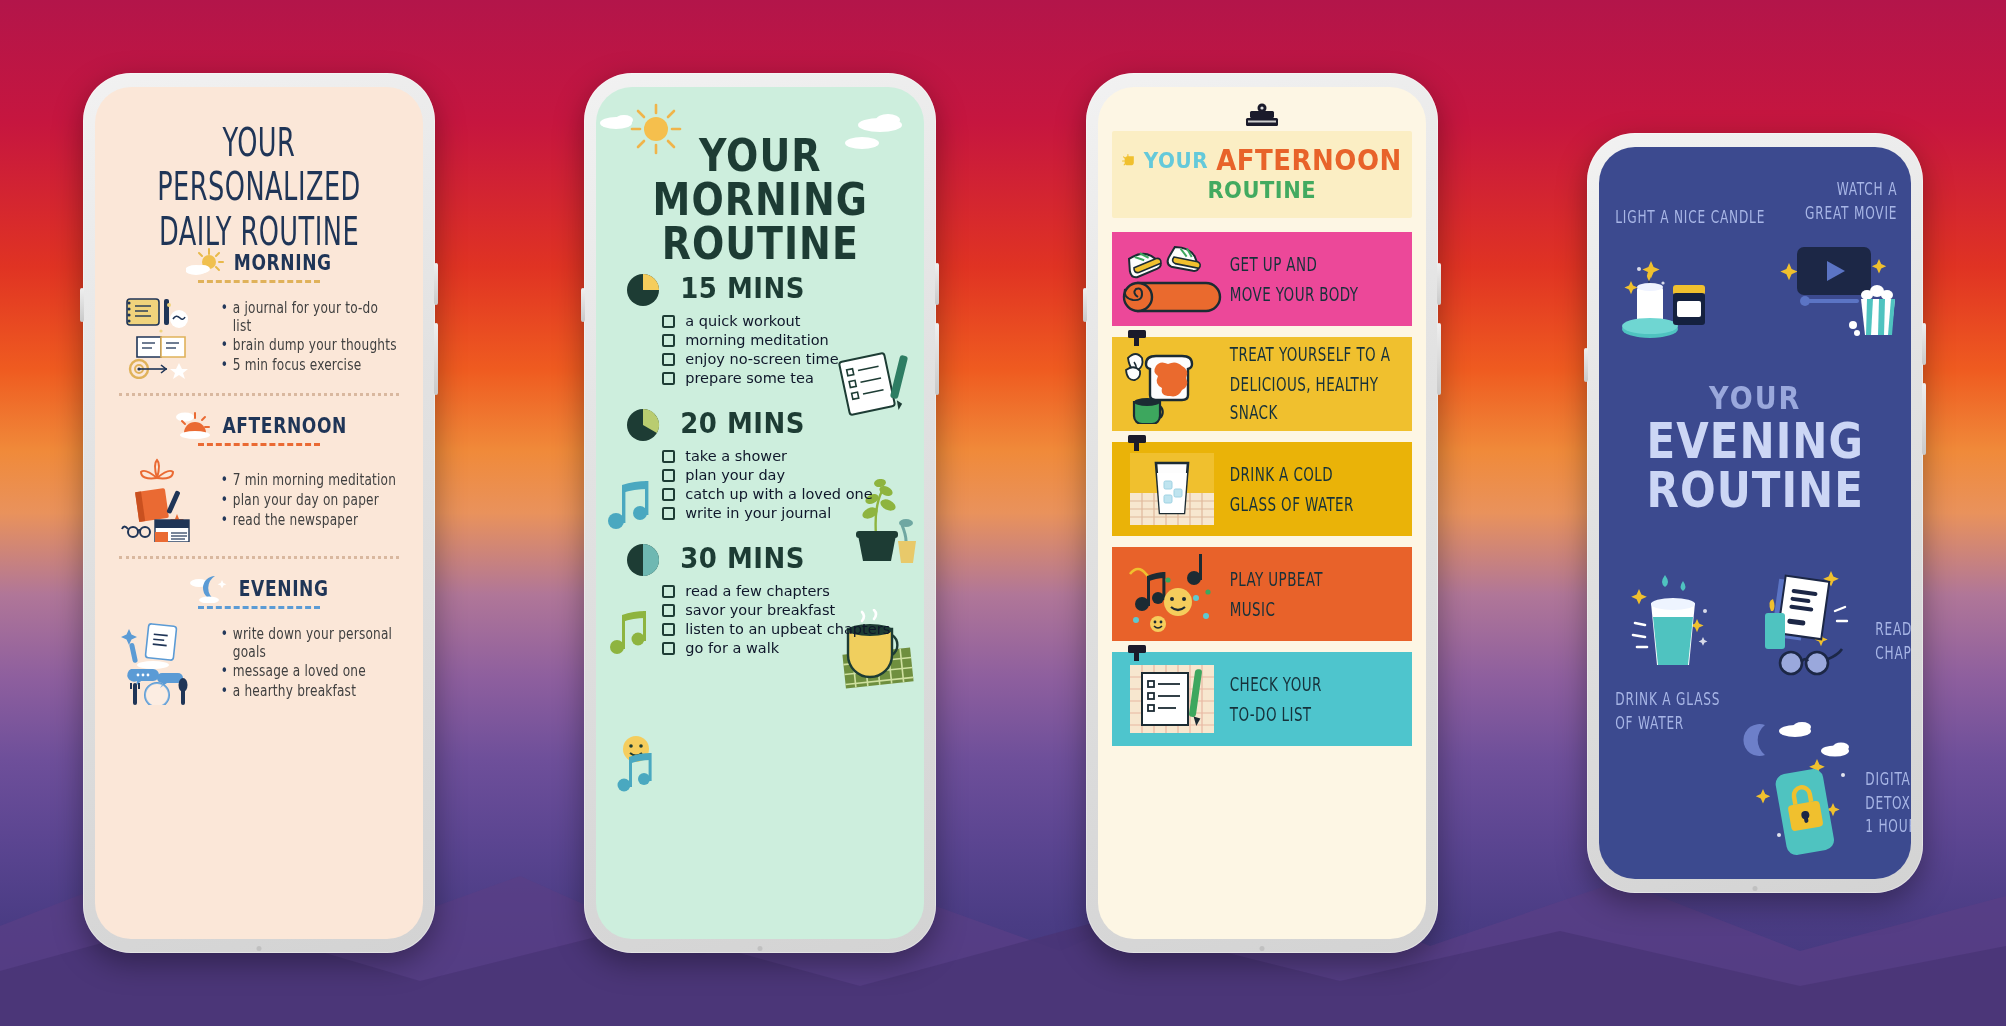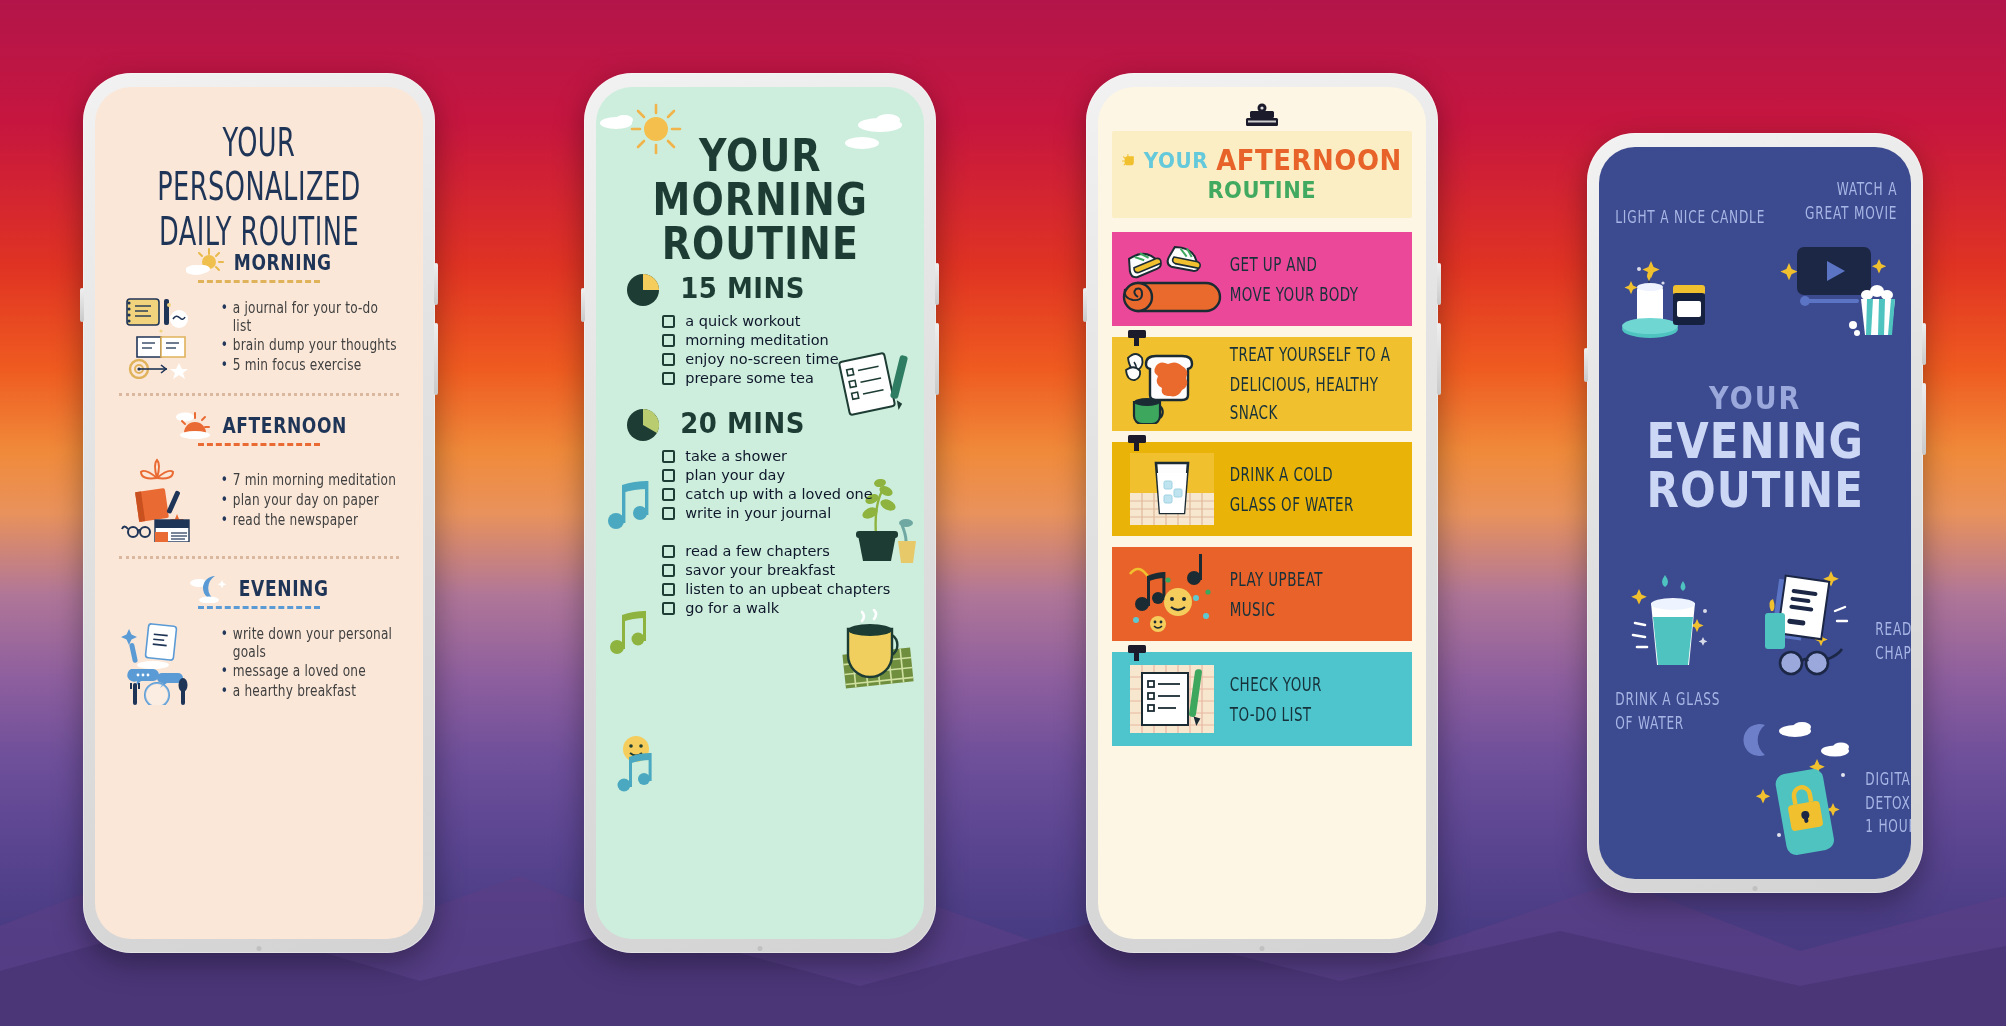--- a/index.html
+++ b/index.html
@@ -531,20 +531,27 @@
               <span>catch up with a loved one</span>
             </li>
           <li>
               <span class="cbox"></span>
               <span>write in your journal</span>
             </li>
         </ul>
       </div>
 
       <div class="timeblock" style="margin-top:22px">
+        <div class="tb-head">
+          <svg width="34" height="34" viewBox="0 0 34 34">
+            <circle cx="17" cy="17" r="16" fill="#1d3c34"></circle>
+            <path d="M17,17 L17,1 A16,16 0 0 1 17,33 Z" fill="#6fb8b2"></path>
+          </svg>
+          <span class="tb-title">30 MINS</span>
+        </div>
         <ul class="tb-list">
           <li>
               <span class="cbox"></span>
               <span>read a few chapters</span>
             </li>
           <li>
               <span class="cbox"></span>
               <span>savor your breakfast</span>
             </li>
           <li>

